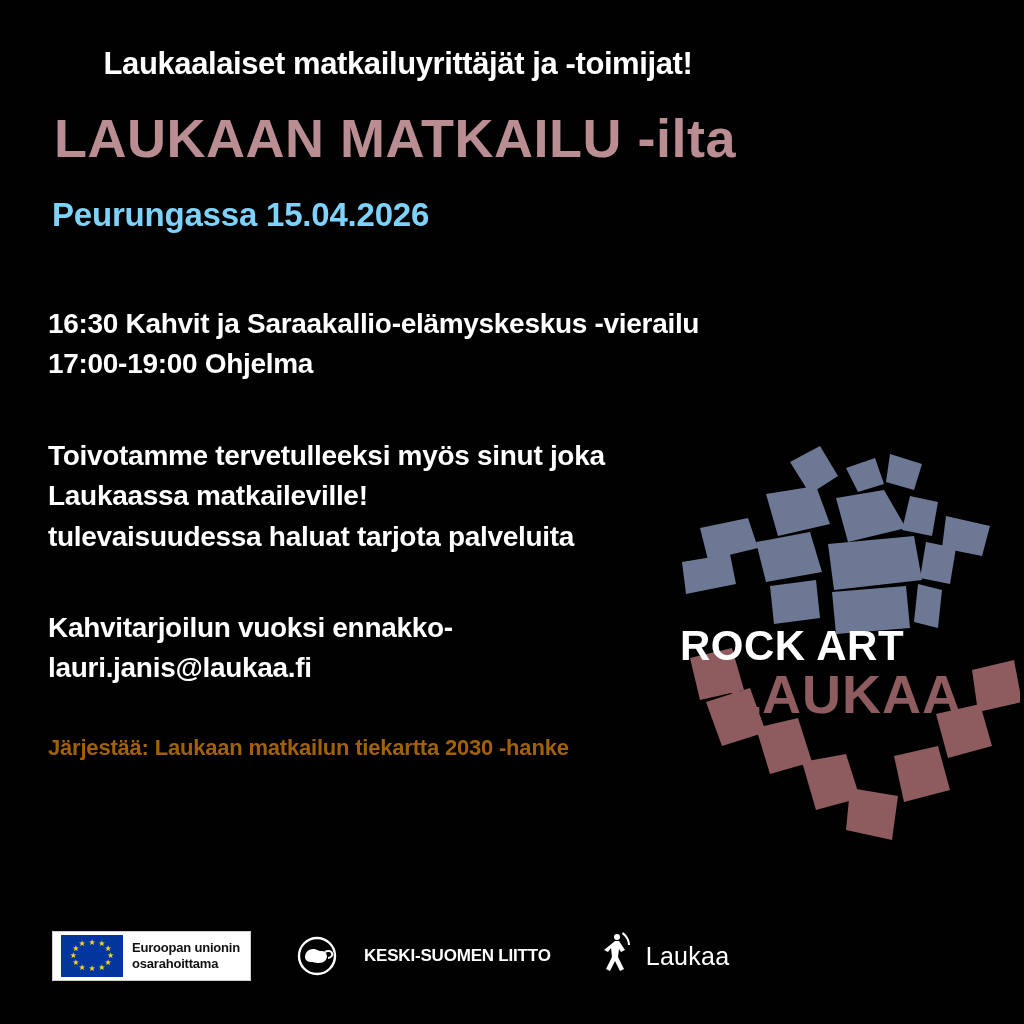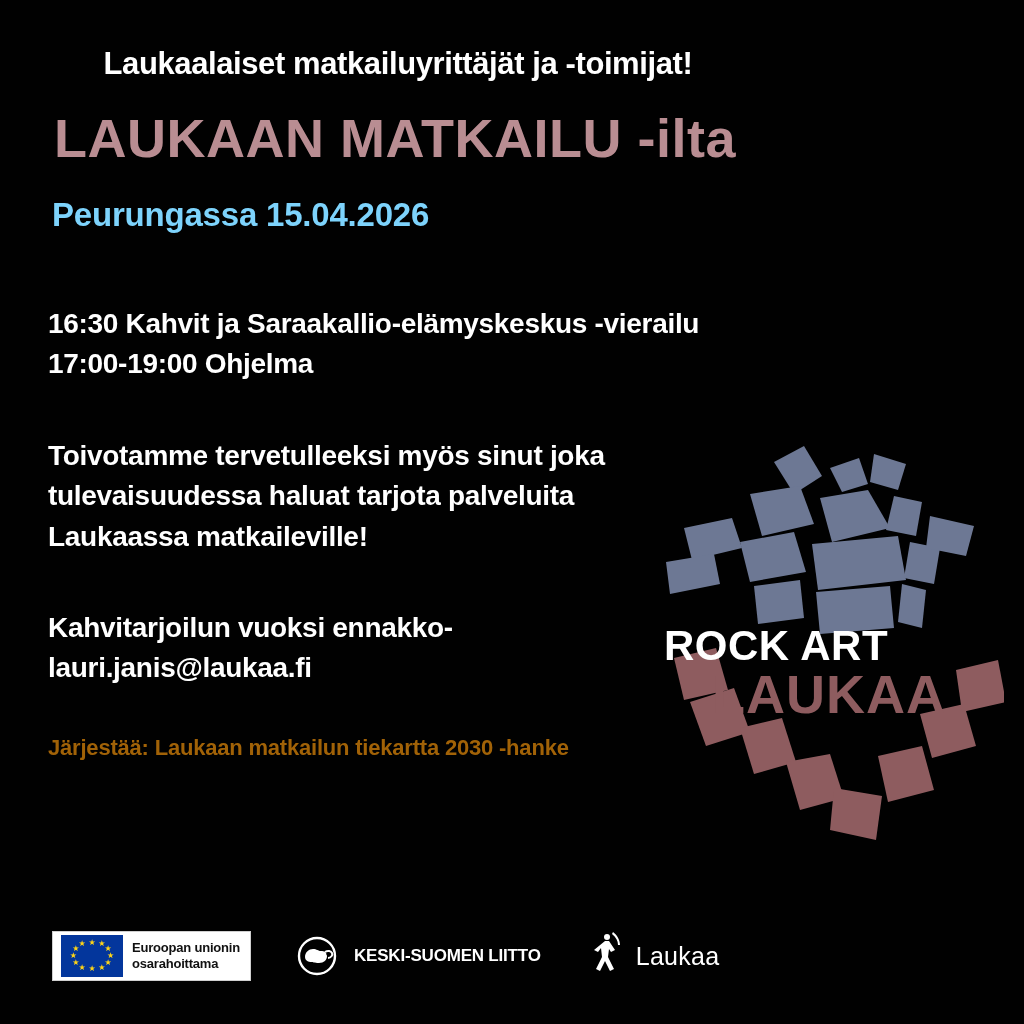--- a/index.html
+++ b/index.html
@@ -94,21 +94,21 @@
   .organizer {
     font-size: 22px;
     font-weight: bold;
     color: #a16207;
     letter-spacing: -0.2px;
   }
 
   
   .rockart {
     position: absolute;
-    right: 20px;
+    right: 4px;
     top: 432px;
     width: 350px;
     height: 440px;
   }
   .rockart svg {
     display: block;
   }
   .rockart-word-rock {
     position: absolute;
     left: 10px;
@@ -166,21 +166,21 @@
     color: #111111;
     font-size: 13px;
     font-weight: bold;
     line-height: 1.25;
     letter-spacing: -0.2px;
   }
 
   .ksl {
     display: flex;
     align-items: center;
-    gap: 13px;
+    gap: 23px;
   }
   .ksl-text {
     font-size: 17px;
     font-weight: bold;
     color: #ffffff;
     letter-spacing: -0.2px;
   }
 
   .laukaa-logo {
     display: flex;
@@ -206,22 +206,22 @@
 
     <p class="headline-sub">Peurungassa 15.04.2026</p>
 
     <div class="schedule">
       <div class="schedule-line">16:30 Kahvit ja Saraakallio-elämyskeskus -vierailu</div>
       <div class="schedule-line">17:00-19:00 Ohjelma</div>
     </div>
 
     <div class="welcome">
       <div class="welcome-line">Toivotamme tervetulleeksi myös sinut joka</div>
+      <div class="welcome-line">Laukaassa matkaileville!</div>
       <div class="welcome-line">tulevaisuudessa haluat tarjota palveluita</div>
-      <div class="welcome-line">Laukaassa matkaileville!</div>
     </div>
 
     <div class="signup">
       <div class="signup-line">Kahvitarjoilun vuoksi ennakko-</div>
       <div class="signup-line">lauri.janis@laukaa.fi</div>
     </div>
 
     <div class="organizer">Järjestää: Laukaan matkailun tiekartta 2030 -hanke</div>
   </div>
 

